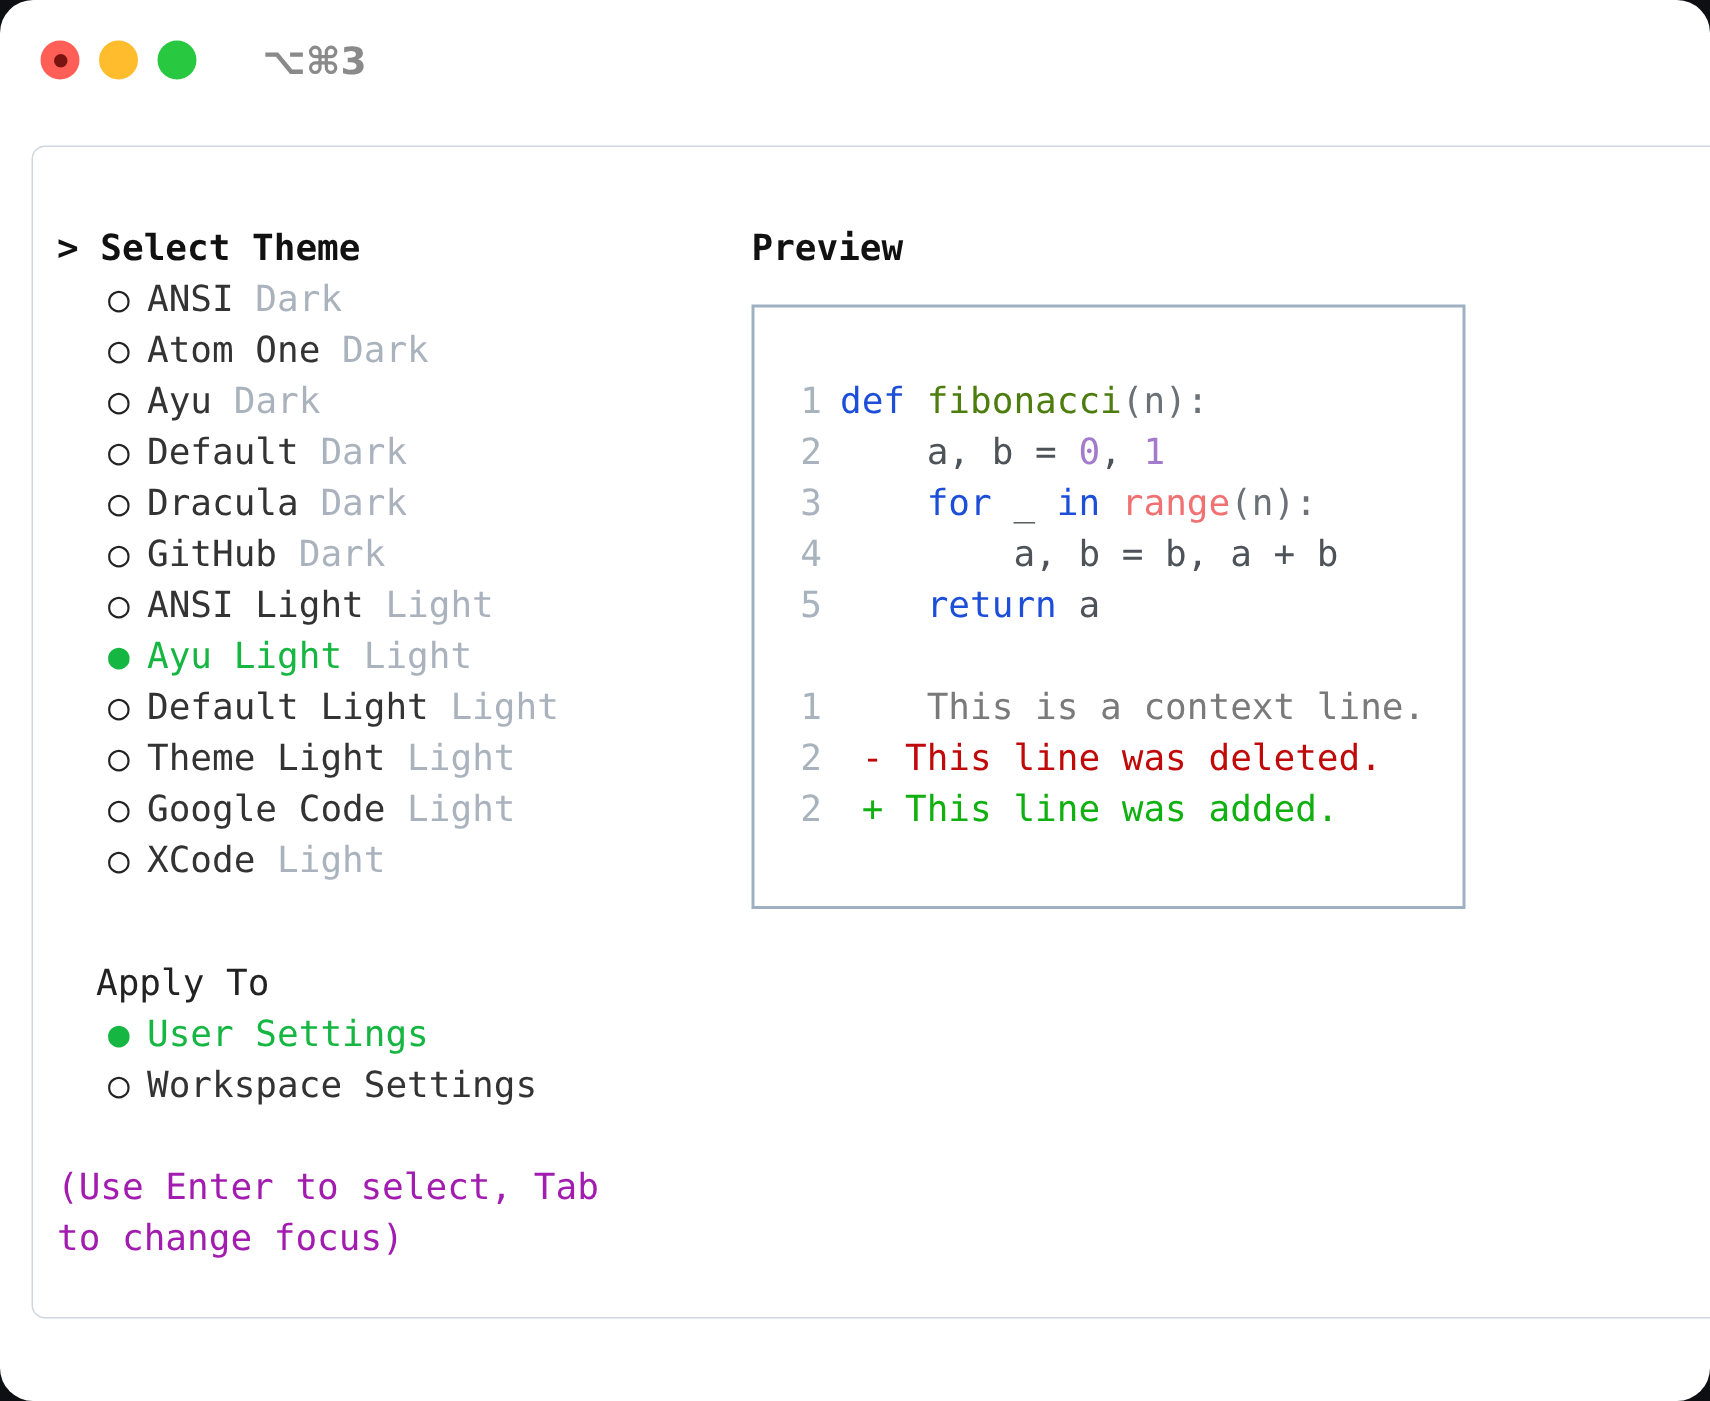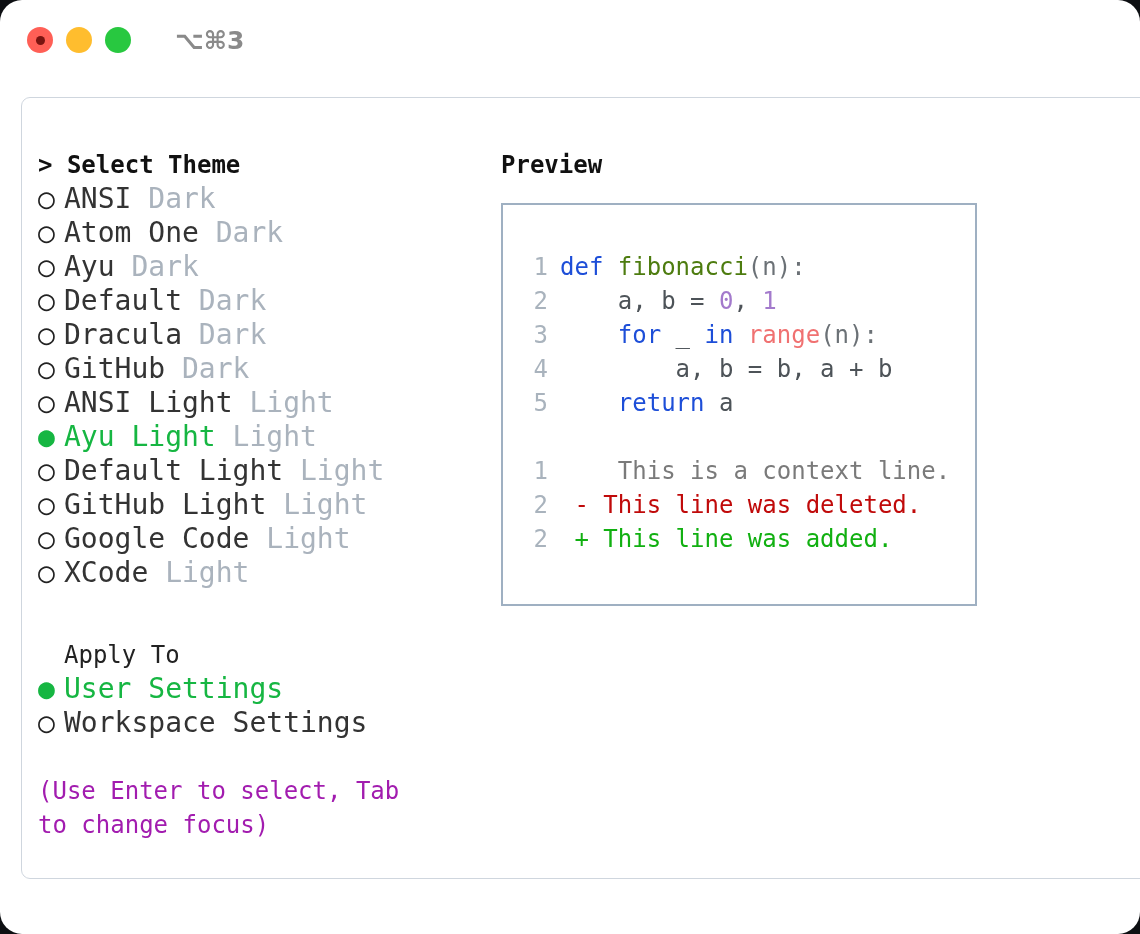--- a/index.html
+++ b/index.html
@@ -96,25 +96,26 @@
     width: 430px;
   }
   .section-head {
     font-size: 24px;
     font-weight: 700;
     color: #111111;
     line-height: 34px;
     white-space: pre;
   }
   .opt-row {
-    font-size: 28px;
+    font-size: 24px;
     line-height: 34px;
     color: #333333;
     white-space: pre;
     display: block;
+    margin-left: 34px;
   }
   .marker {
     display: inline-block;
     width: 26px;
     color: #222222;
   }
   .marker.on { color: #16b642; }
   .opt-row.selected .opt-label { color: #16b642; }
   .opt-label { color: #333333; }
   .opt-suffix { color: #aab3bd; }
@@ -211,21 +212,21 @@
         <div id="theme-list">
             <div class="opt-row"><span class="marker">○</span><span class="opt-label">ANSI</span><span class="opt-suffix"> Dark</span></div>
             <div class="opt-row"><span class="marker">○</span><span class="opt-label">Atom One</span><span class="opt-suffix"> Dark</span></div>
             <div class="opt-row"><span class="marker">○</span><span class="opt-label">Ayu</span><span class="opt-suffix"> Dark</span></div>
             <div class="opt-row"><span class="marker">○</span><span class="opt-label">Default</span><span class="opt-suffix"> Dark</span></div>
             <div class="opt-row"><span class="marker">○</span><span class="opt-label">Dracula</span><span class="opt-suffix"> Dark</span></div>
             <div class="opt-row"><span class="marker">○</span><span class="opt-label">GitHub</span><span class="opt-suffix"> Dark</span></div>
             <div class="opt-row"><span class="marker">○</span><span class="opt-label">ANSI Light</span><span class="opt-suffix"> Light</span></div>
             <div class="opt-row selected"><span class="marker on">●</span><span class="opt-label">Ayu Light</span><span class="opt-suffix"> Light</span></div>
             <div class="opt-row"><span class="marker">○</span><span class="opt-label">Default Light</span><span class="opt-suffix"> Light</span></div>
-            <div class="opt-row"><span class="marker">○</span><span class="opt-label">GitHub Light</span><span class="opt-suffix"> Light</span></div>
+            <div class="opt-row"><span class="marker">○</span><span class="opt-label">Theme Light</span><span class="opt-suffix"> Light</span></div>
             <div class="opt-row"><span class="marker">○</span><span class="opt-label">Google Code</span><span class="opt-suffix"> Light</span></div>
             <div class="opt-row"><span class="marker">○</span><span class="opt-label">XCode</span><span class="opt-suffix"> Light</span></div>
           </div>
 
         <div class="apply-block">
           <div class="apply-head">Apply To</div>
           <div id="apply-list">
               <div class="opt-row selected"><span class="marker on">●</span><span class="opt-label">User Settings</span></div>
               <div class="opt-row"><span class="marker">○</span><span class="opt-label">Workspace Settings</span></div>
             </div>

